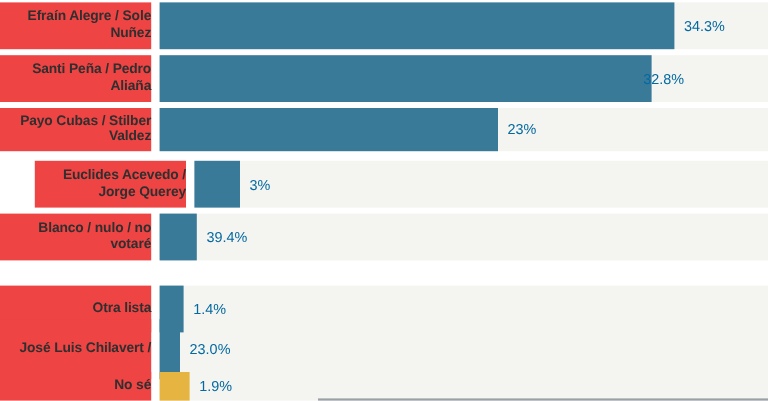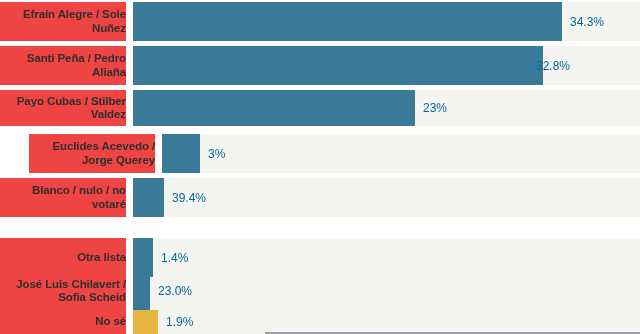--- a/index.html
+++ b/index.html
@@ -154,21 +154,20 @@
         </div>
       </div>
       <div class="value" style="left: 161px;">1.4%</div>
     </div>
     <div class="row" style="top: 266px; height: 50px; padding-left: 43px;">
       <div class="track"></div>
       <div class="bar" aria-label="1.2%" style="width: 17px; background: rgb(58, 122, 153);"></div>
       <div class="row-label">
         <div>
           <div>José Luis Chilavert /</div>
-          <div>Sofia Scheid</div>
         </div>
       </div>
       <div class="value" style="left: 158px;">23.0%</div>
     </div>
     <div class="row" style="top: 310px; height: 24px;">
       <div class="track"></div>
       <div class="bar accent" aria-label="1.9%" style="width: 25px; background: rgb(230, 180, 64);"></div>
       <div class="row-label">
         <div>
           <div>No sé</div>

